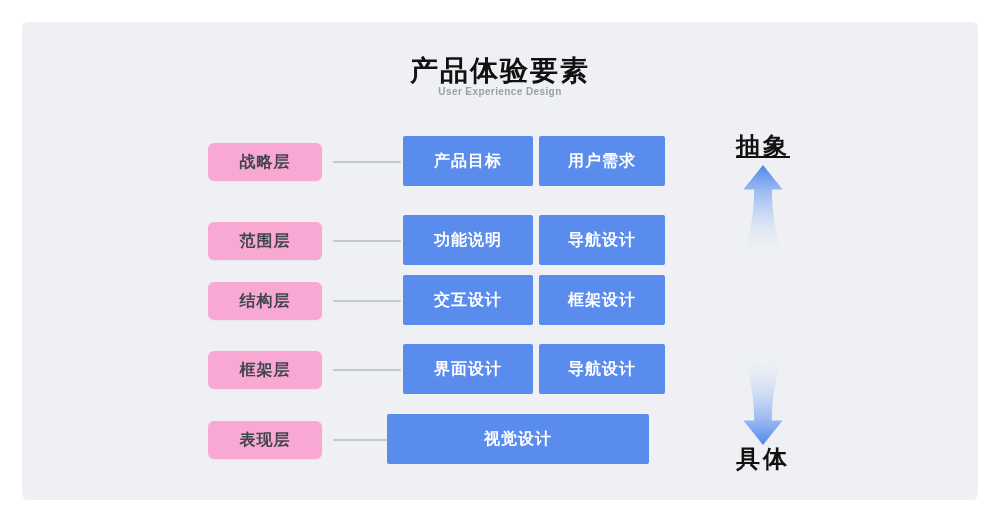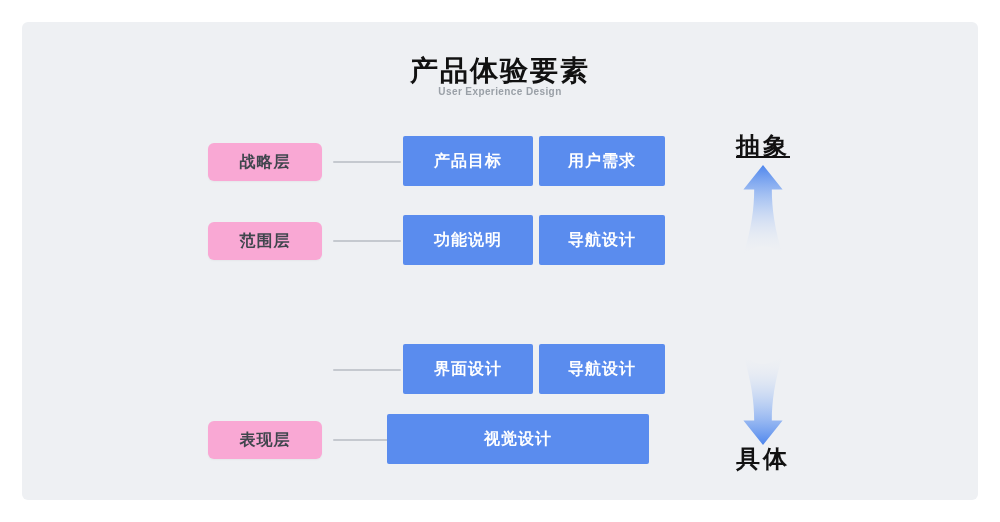--- a/index.html
+++ b/index.html
@@ -71,22 +71,29 @@
     <div class="bluebox b">用户需求</div>
   </div>
 
   <div class="row row2">
     <div class="layer-label">范围层</div>
     <div class="connector"></div>
     <div class="bluebox a">功能说明</div>
     <div class="bluebox b">导航设计</div>
   </div>
 
+  <div class="row row3">
+    <div class="layer-label">结构层</div>
+    <div class="connector"></div>
+    <div class="bluebox a">交互设计</div>
+    <div class="bluebox b">框架设计</div>
+  </div>
 
   <div class="row row4">
+    <div class="layer-label">框架层</div>
     <div class="connector"></div>
     <div class="bluebox a">界面设计</div>
     <div class="bluebox b">导航设计</div>
   </div>
 
   <div class="row row5">
     <div class="layer-label">表现层</div>
     <div class="connector"></div>
     <div class="bluebox full">视觉设计</div>
   </div>

